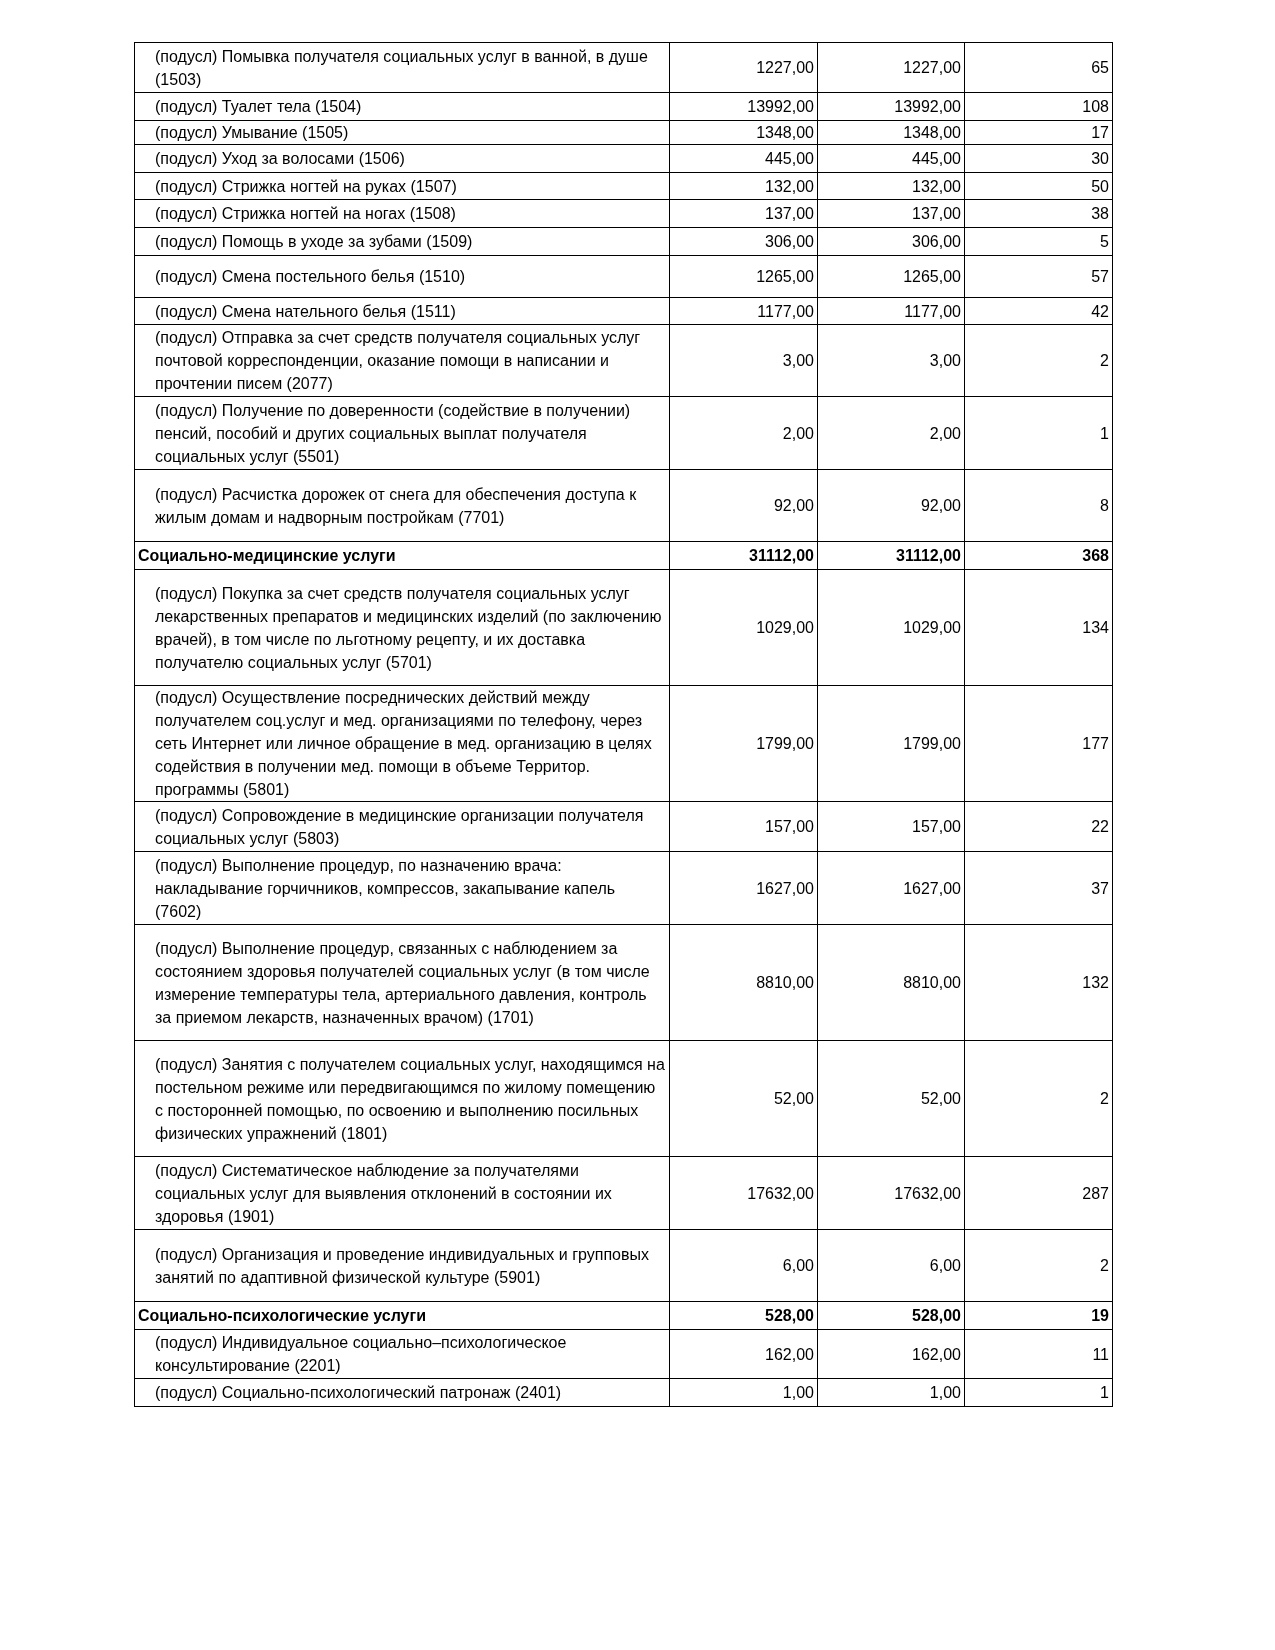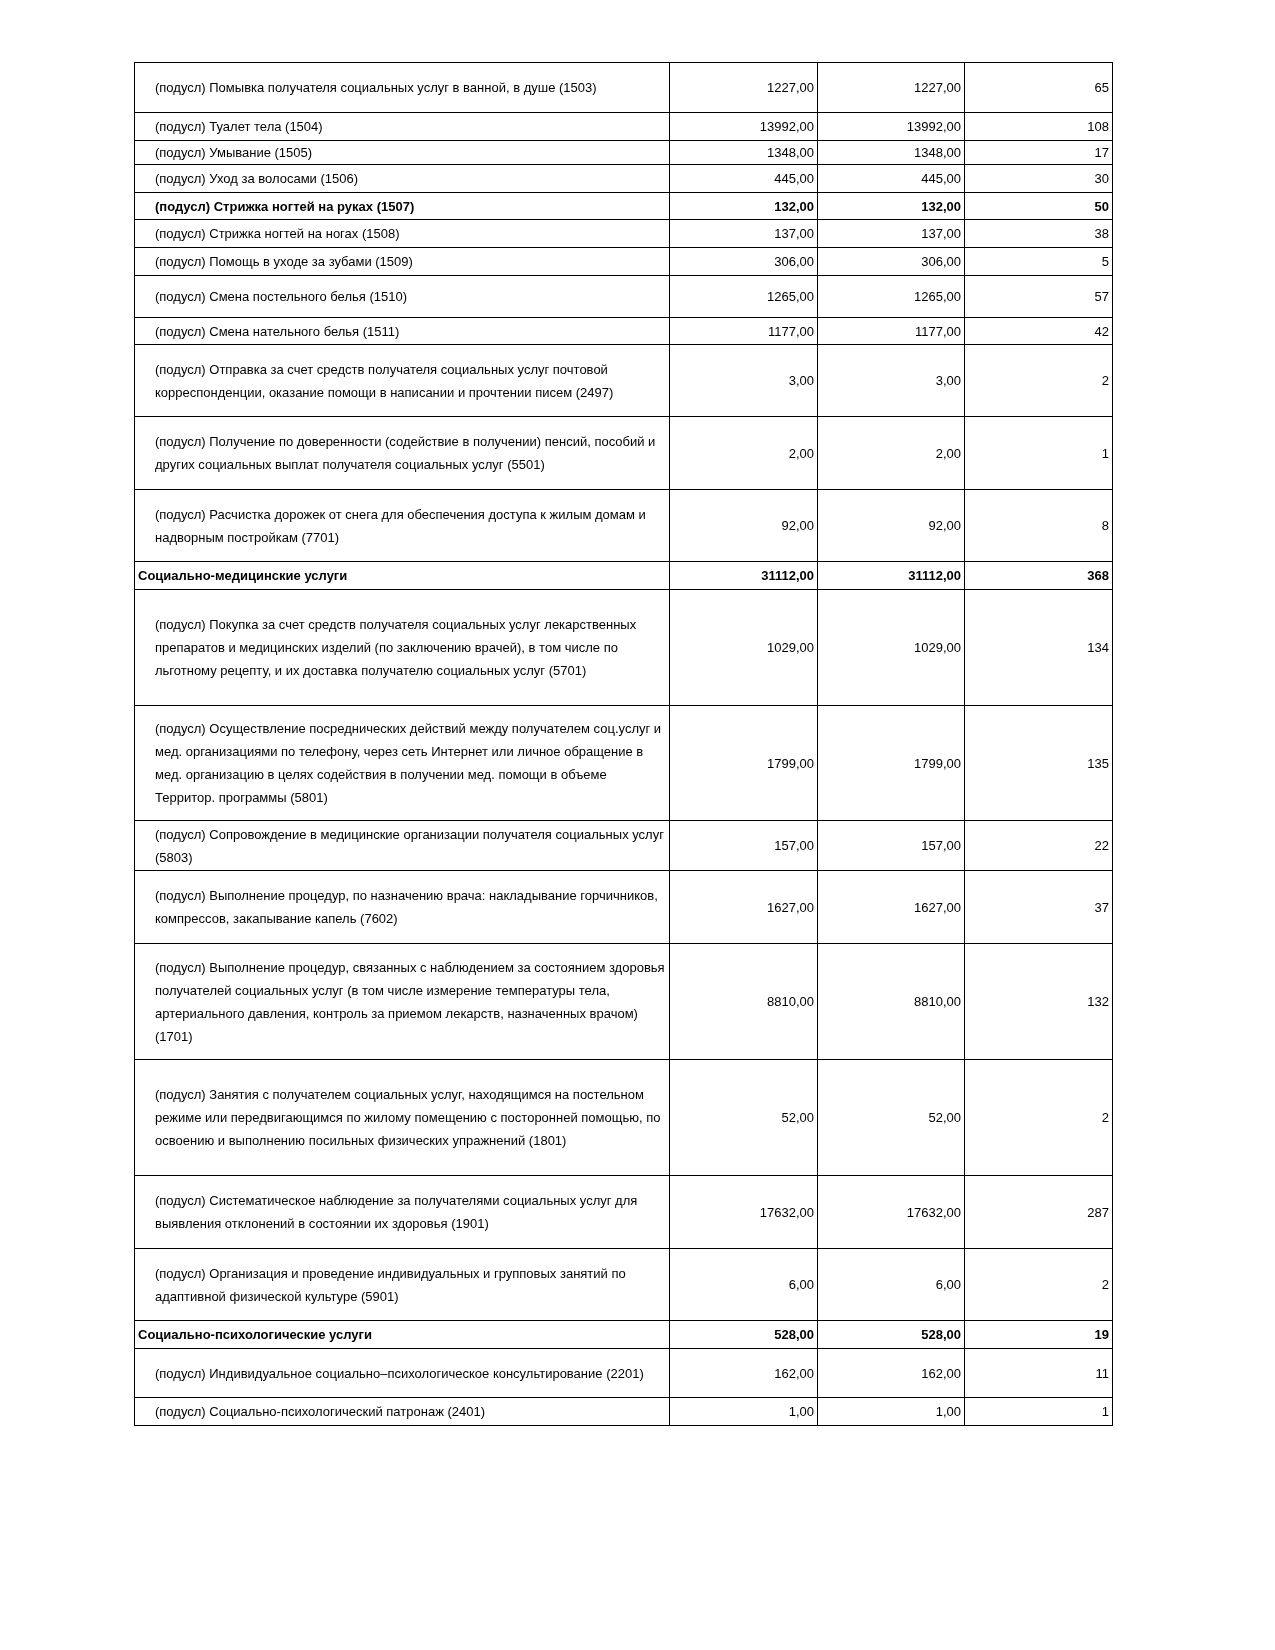--- a/index.html
+++ b/index.html
@@ -1,22 +1,22 @@
 <!DOCTYPE html>
 <html><head>
 <meta charset="utf-8">
 <style>
   html, body { margin: 0; padding: 0; background: #ffffff; }
   body { width: 1275px; height: 1650px; position: relative; overflow: hidden;
          font-family: "Liberation Sans", sans-serif; color: #000; }
   table.report {
-    position: absolute; left: 134px; top: 62px;
+    position: absolute; left: 134px; top: 42px;
     border-collapse: collapse; table-layout: fixed;
     width: 978px;
-    font-size: 13px; line-height: 23px;
+    font-size: 16px; line-height: 23px;
   }
   table.report col.c-name { width: 535px; }
   table.report col.c-v1 { width: 148px; }
   table.report col.c-v2 { width: 147px; }
   table.report col.c-cnt { width: 148px; }
   table.report td {
     border: 1.5px solid #000; padding: 0 4px; vertical-align: middle;
     white-space: normal;
   }
   table.report td.name { padding-left: 20px; padding-right: 4px; text-align: left; }
@@ -52,21 +52,21 @@
         <td class="num">1348,00</td>
         <td class="num">1348,00</td>
         <td class="num">17</td>
       </tr>
       <tr class="item" style="height: 28px;">
         <td class="name">(подусл) Уход за волосами (1506)</td>
         <td class="num">445,00</td>
         <td class="num">445,00</td>
         <td class="num">30</td>
       </tr>
-      <tr class="item" style="height: 27px; font-weight: bold;">
+      <tr class="item" style="height: 27px;">
         <td class="name">(подусл) Стрижка ногтей на руках (1507)</td>
         <td class="num">132,00</td>
         <td class="num">132,00</td>
         <td class="num">50</td>
       </tr>
       <tr class="item" style="height: 28px;">
         <td class="name">(подусл) Стрижка ногтей на ногах (1508)</td>
         <td class="num">137,00</td>
         <td class="num">137,00</td>
         <td class="num">38</td>
@@ -83,21 +83,21 @@
         <td class="num">1265,00</td>
         <td class="num">57</td>
       </tr>
       <tr class="item" style="height: 27px;">
         <td class="name">(подусл) Смена нательного белья (1511)</td>
         <td class="num">1177,00</td>
         <td class="num">1177,00</td>
         <td class="num">42</td>
       </tr>
       <tr class="item" style="height: 72px;">
-        <td class="name">(подусл) Отправка за счет средств получателя социальных услуг почтовой корреспонденции, оказание помощи в написании и прочтении писем (2497)</td>
+        <td class="name">(подусл) Отправка за счет средств получателя социальных услуг почтовой корреспонденции, оказание помощи в написании и прочтении писем (2077)</td>
         <td class="num">3,00</td>
         <td class="num">3,00</td>
         <td class="num">2</td>
       </tr>
       <tr class="item" style="height: 73px; padding-left: 44px;">
         <td class="name">(подусл) Получение по доверенности (содействие в получении) пенсий, пособий и других социальных выплат получателя социальных услуг (5501)</td>
         <td class="num">2,00</td>
         <td class="num">2,00</td>
         <td class="num">1</td>
       </tr>
@@ -116,21 +116,21 @@
       <tr class="item" style="height: 116px;">
         <td class="name">(подусл) Покупка за счет средств получателя социальных услуг лекарственных препаратов и медицинских изделий (по заключению врачей), в том числе по льготному рецепту, и их доставка получателю социальных услуг (5701)</td>
         <td class="num">1029,00</td>
         <td class="num">1029,00</td>
         <td class="num">134</td>
       </tr>
       <tr class="item" style="height: 115px;">
         <td class="name">(подусл) Осуществление посреднических действий между получателем соц.услуг и мед. организациями по телефону, через сеть Интернет или личное обращение в мед. организацию в целях содействия в получении мед. помощи в объеме Территор. программы (5801)</td>
         <td class="num">1799,00</td>
         <td class="num">1799,00</td>
-        <td class="num">135</td>
+        <td class="num">177</td>
       </tr>
       <tr class="item" style="height: 50px;">
         <td class="name">(подусл) Сопровождение в медицинские организации получателя социальных услуг (5803)</td>
         <td class="num">157,00</td>
         <td class="num">157,00</td>
         <td class="num">22</td>
       </tr>
       <tr class="item" style="height: 73px;">
         <td class="name">(подусл) Выполнение процедур, по назначению врача: накладывание горчичников, компрессов, закапывание капель (7602)</td>
         <td class="num">1627,00</td>

